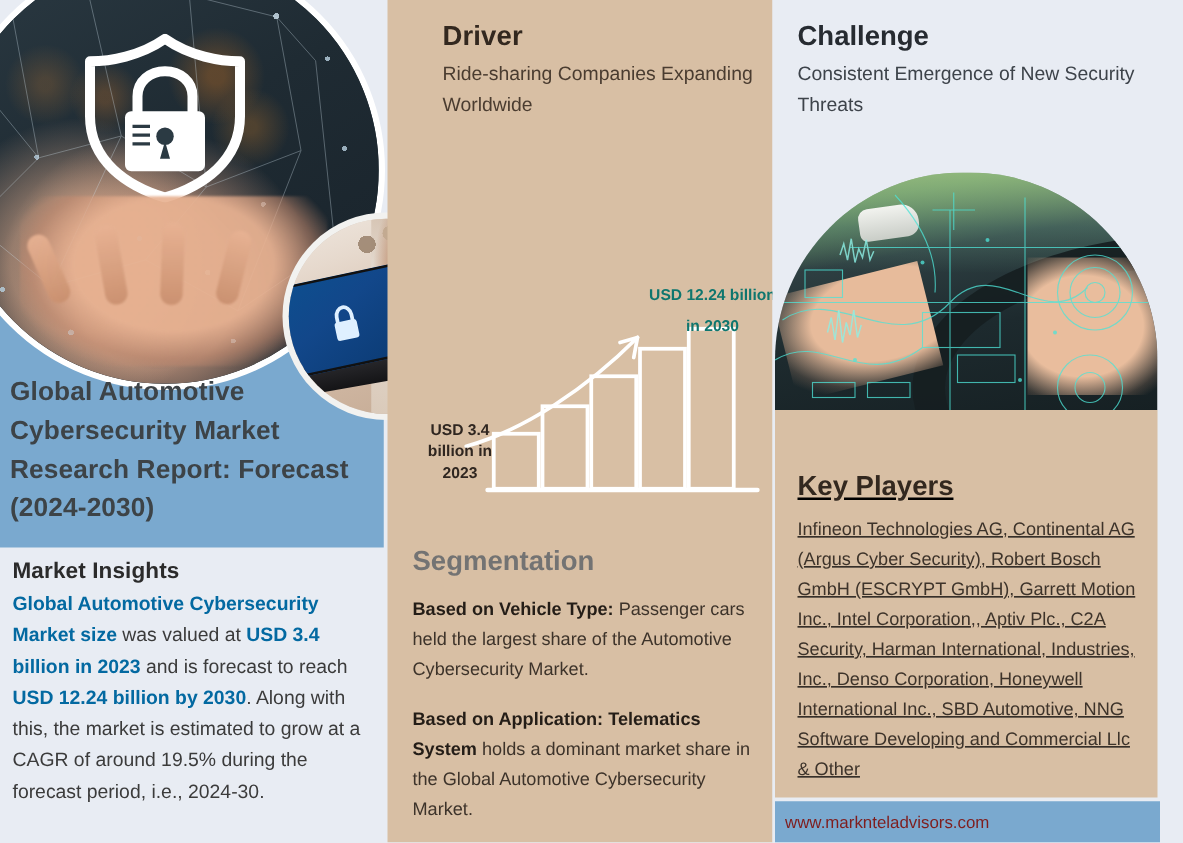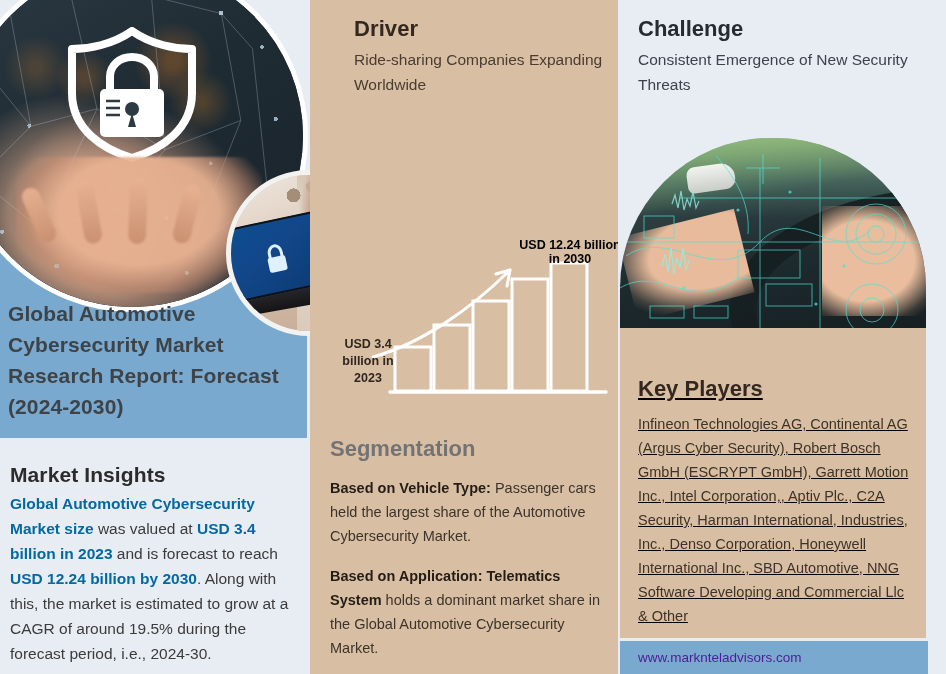--- a/index.html
+++ b/index.html
@@ -80,36 +80,36 @@
       radial-gradient(circle 6px at 38% 40%, #c1a98f 99%, transparent 100%),
       radial-gradient(circle 8px at 58% 62%, #8d7a68 99%, transparent 100%),
       radial-gradient(circle 6px at 78% 44%, #b39c84 99%, transparent 100%);
     opacity:.9;}
 
   .left-title{
     position:absolute;left:8px;top:298px;width:290px;
     font-size:21px;line-height:31px;font-weight:bold;color:#3d4347;letter-spacing:.1px;
   }
   .left-body{position:absolute;left:10px;top:446px;width:292px;}
-  .mi-head{font-size:21px;font-weight:bold;color:#2b2b2b;margin:17px 0 4px 0;letter-spacing:.1px;}
+  .mi-head{font-size:18px;font-weight:bold;color:#2b2b2b;margin:0 0 4px 0;letter-spacing:.1px;}
   .mi-text{font-size:15.5px;line-height:25px;color:#3b3b3b;}
   .mi-text b{color:#0369a1;}
 
   
   .col-mid{position:absolute;left:310px;top:0;width:308px;height:674px;background:#d8bfa4;}
   .mid-pad{position:absolute;left:20px;top:16px;width:272px;}
   .sec-head{font-size:22px;font-weight:bold;color:#33281f;margin:0 0 5px 0;letter-spacing:.1px;}
   .sec-sub{font-size:15.5px;line-height:25px;color:#4a3c30;}
 
   .chart{position:absolute;left:310px;top:214px;width:308px;height:214px;}
   .chart svg{position:absolute;left:0;top:0;}
   .lbl-left{position:absolute;left:18px;top:122px;width:80px;text-align:center;
     font-size:12.5px;line-height:17px;font-weight:bold;color:#2f2620;}
-  .lbl-right{position:absolute;left:208px;top:24px;width:104px;text-align:center;
-    font-size:12.5px;line-height:14px;font-weight:bold;color:#000000;}
+  .lbl-right{position:absolute;left:208px;top:10px;width:104px;text-align:center;
+    font-size:12.5px;line-height:25px;font-weight:bold;color:#0f766e;}
 
   .seg{position:absolute;left:330px;top:436px;width:274px;}
   .seg-head{font-size:22px;font-weight:bold;color:#737373;margin:0 0 14px 0;}
   .seg-p{font-size:14.5px;line-height:24px;color:#3d332a;margin:0 0 16px 0;}
   .seg-p b{color:#241d17;}
 
   
   .col-right{position:absolute;left:618px;top:0;width:268px;height:674px;background:#e8ecf3;}
   .right-top{position:absolute;left:2px;top:0;width:326px;height:140px;background:#e8ecf3;}
   .right-tan{position:absolute;left:2px;top:328px;width:306px;height:310px;background:#d8bfa4;}
@@ -133,21 +133,21 @@
   .car-mirror{position:absolute;left:22%;top:14%;width:48px;height:26px;border-radius:8px 14px 10px 6px;
     background:linear-gradient(180deg,#f2f3ef,#c9cdc7);transform:rotate(-8deg);}
   .car-hud{position:absolute;inset:0;opacity:.85;}
 
   .kp{position:absolute;left:638px;top:376px;width:272px;text-decoration:underline;}
   .kp-head{font-size:22px;font-weight:bold;color:#33281f;margin:0 0 10px 0;}
   .kp-text{font-size:14.5px;line-height:24px;color:#3d332a;}
 
   .urlbar{position:absolute;left:620px;top:641px;width:308px;height:33px;background:#7aa9cf;
     display:flex;align-items:center;}
-  .urltext{font-size:13.5px;color:#4c1d95;padding-left:18px;}
+  .urltext{font-size:13.5px;color:#7f1d1d;padding-left:8px;}
 </style>
 </head>
 <body>
 
 <div class="page">
 
   <div class="col-left">
     <div class="left-blue"></div>
 
     <div class="hero-circle">

